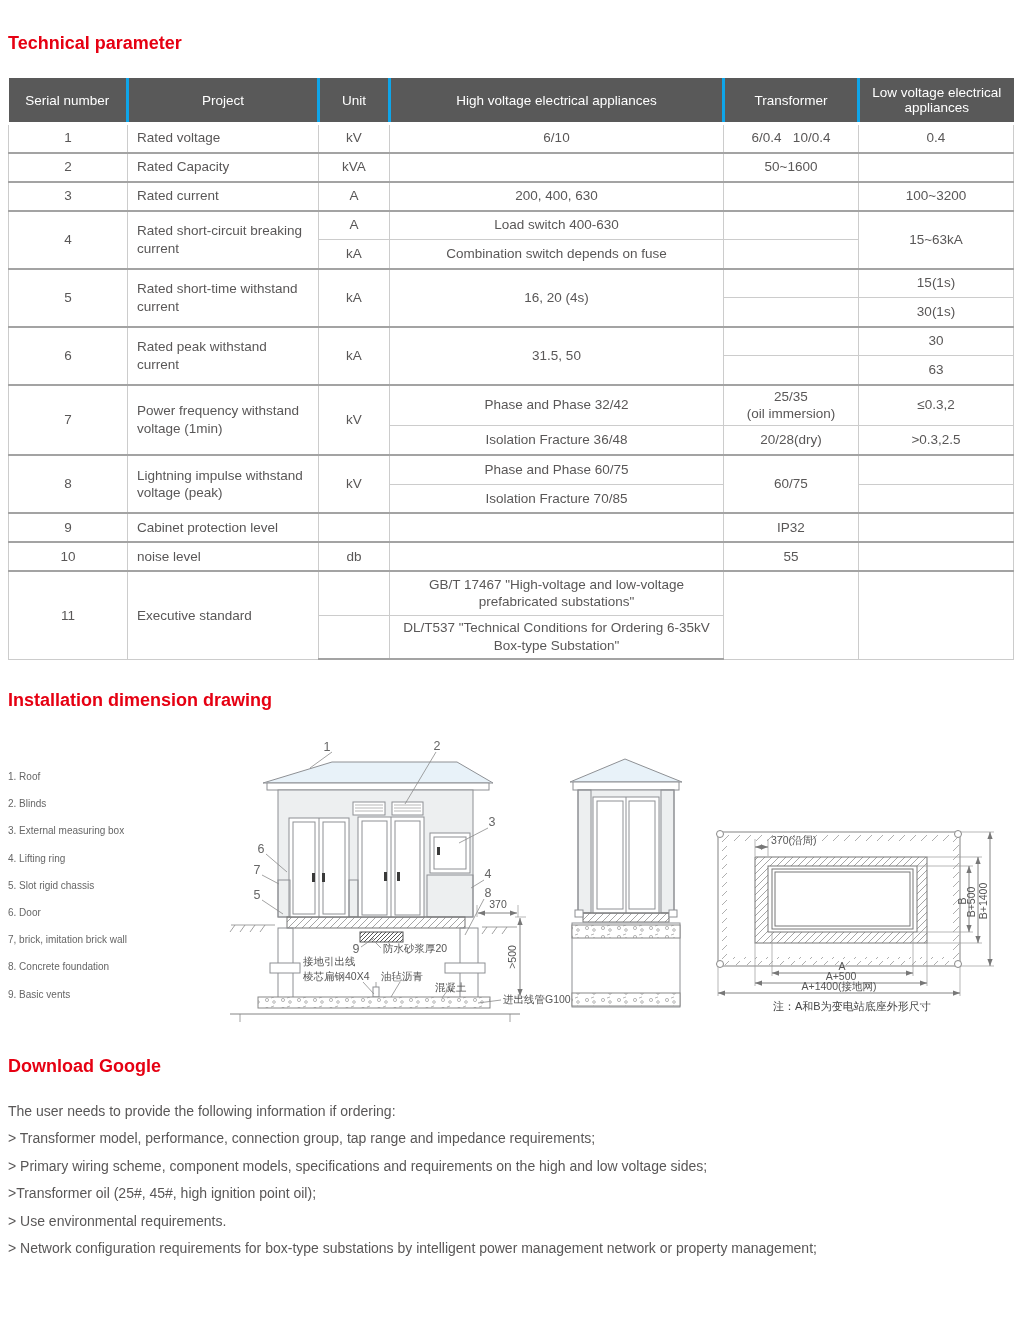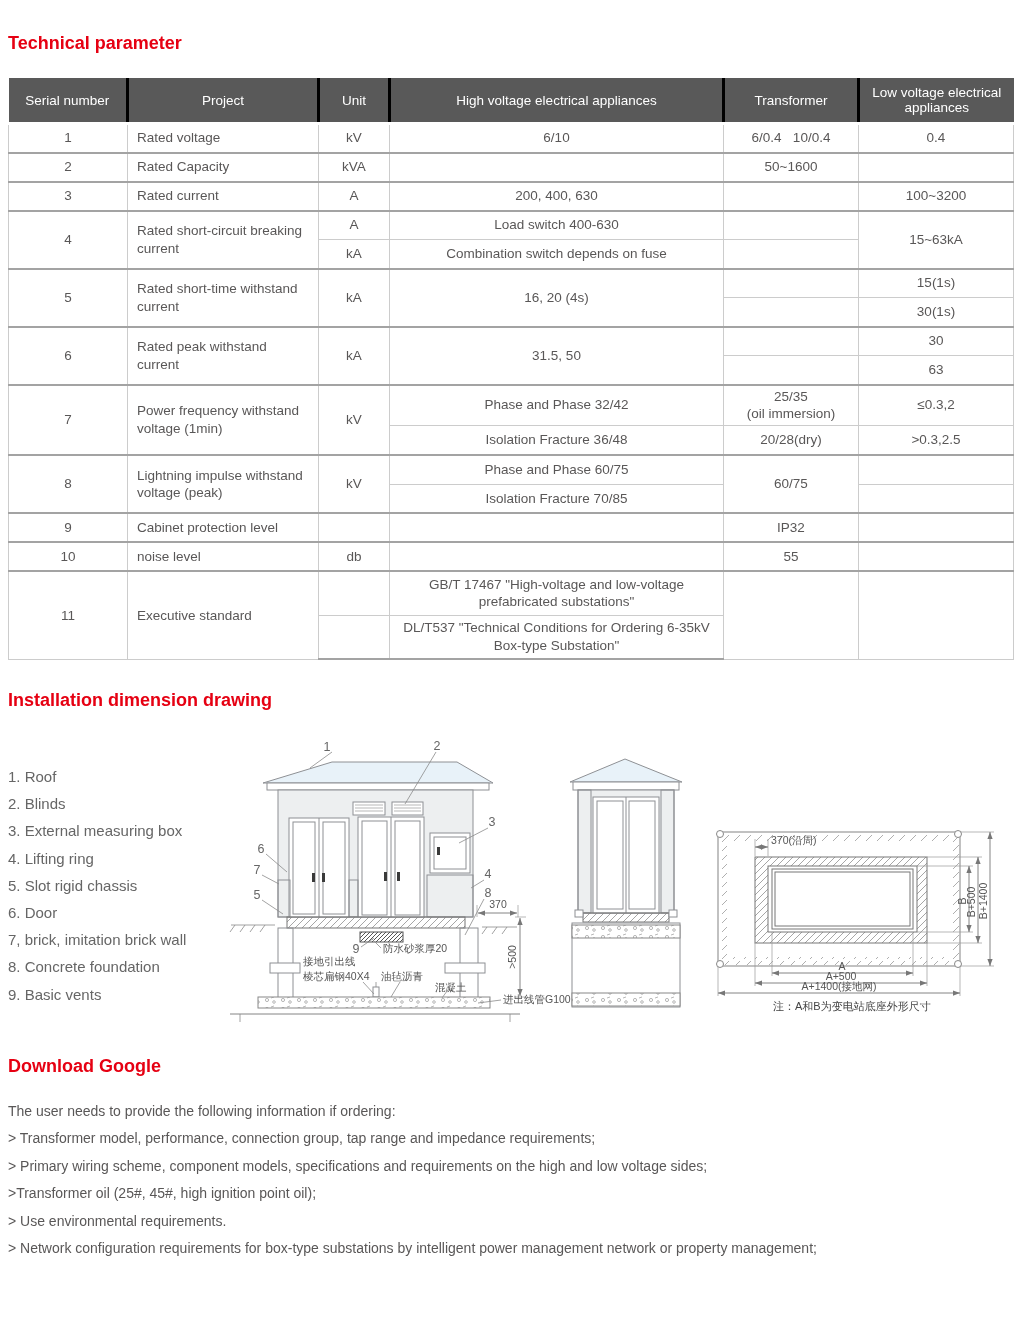--- a/index.html
+++ b/index.html
@@ -1,31 +1,31 @@
 <!DOCTYPE html>
 <html><head>
 <meta charset="utf-8">
 <style>
   html,body{margin:0;padding:0;background:#fff;font-family:"Liberation Sans","DejaVu Sans",sans-serif;}
   #page{position:relative;width:1021px;height:1335px;background:#fff;overflow:hidden;color:#595757;}
   .red-h{position:absolute;left:8px;font-size:18px;font-weight:bold;color:#e60012;margin:0;}
   
   #spec-table{position:absolute;left:8px;top:78px;width:1005px;border-collapse:collapse;table-layout:fixed;font-size:13.5px;color:#595757;}
-  #spec-table th{background:#595959;color:#fff;font-weight:normal;font-size:13.5px;border-right:3px solid #000000;border-bottom:3px solid #fff;padding:2px 4px;height:40px;}
+  #spec-table th{background:#595959;color:#fff;font-weight:normal;font-size:13.5px;border-right:3px solid #0ea5e9;border-bottom:3px solid #fff;padding:2px 4px;height:40px;}
   #spec-table th:last-child{border-right:none;}
   #spec-table td{border:1px solid #ccc;text-align:center;padding:2px 6px;line-height:1.3;}
   #spec-table td.left{text-align:left;padding-left:9px;}
   #spec-table tr.major td{border-top:2px solid #a3a3a3;}
   #spec-table tr.first td{border-top:1px solid #ddd;}
   #spec-table tbody tr:last-child td{border-bottom:2px solid #a3a3a3;}
   #spec-table td.pre{white-space:pre;}
   #spec-table td.preline{white-space:pre-line;}
   tr.h29{height:29px;} tr.h30{height:30px;} tr.h40{height:40px;} tr.h44{height:44px;}
   
-  #legend{position:absolute;left:8px;top:763px;font-size:15px;color:#666;}
+  #legend{position:absolute;left:8px;top:763px;font-size:10px;color:#666;}
   #legend div{line-height:27.2px;}
   #ordering{position:absolute;left:8px;top:1098px;font-size:14px;color:#595757;}
   #ordering div{line-height:27.4px;}
   
   #draw{position:absolute;left:215px;top:735px;}
   .s{stroke:#8e9094;fill:none;stroke-width:1;}
   .sf-wall{fill:#edeff0;stroke:#8e9094;stroke-width:1;}
   .sf-roof{fill:#e8f2f9;stroke:#8e9094;stroke-width:1;}
   .sf-white{fill:#fff;stroke:#8e9094;stroke-width:1;}
   .thin{stroke:#9a9a9a;stroke-width:0.7;fill:none;}

